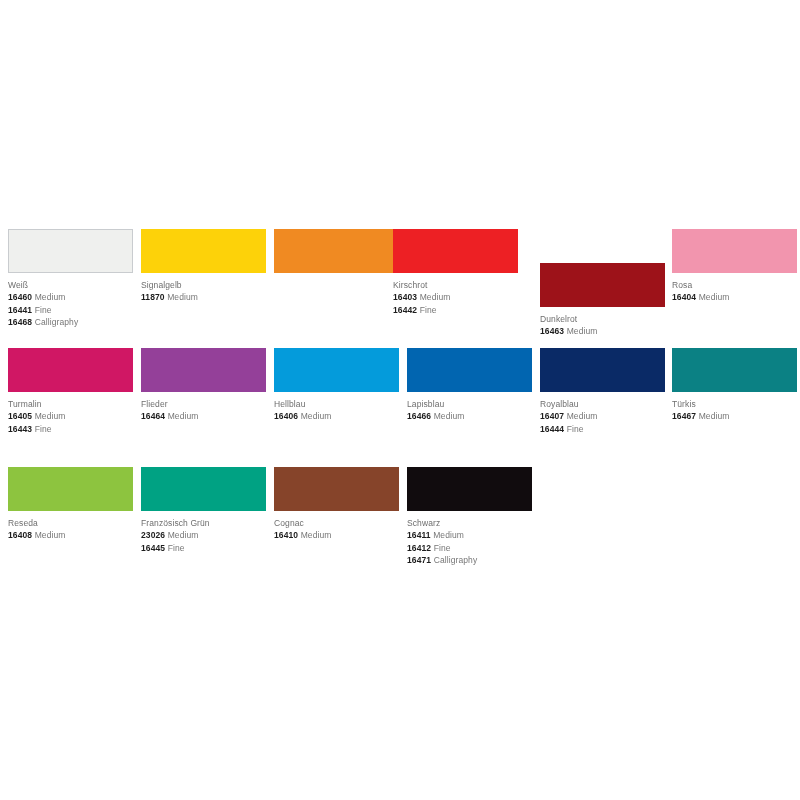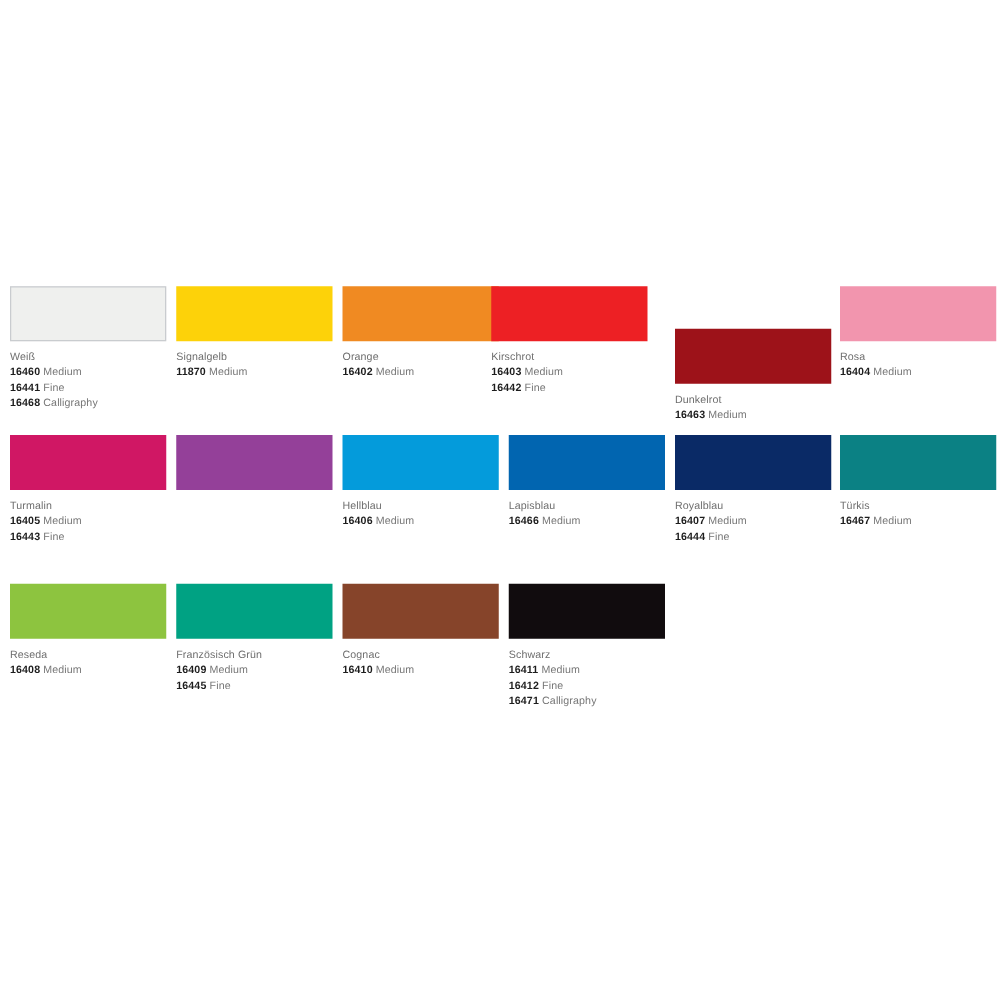--- a/index.html
+++ b/index.html
@@ -92,24 +92,20 @@
       </div>
       <div class="swatch-cell" style="left: 141px;">
         <div class="swatch-chip" style="width: 125px; height: 44px; background: rgb(253, 210, 9);"></div>
         <div class="swatch-labels">
           <div class="color-name">Signalgelb</div>
           <div class="product-line"><span class="product-code">11870</span><span class="product-variant">Medium</span></div>
         </div>
       </div>
       <div class="swatch-cell" style="left: 274px;">
         <div class="swatch-chip" style="width: 125px; height: 44px; background: rgb(240, 138, 34);"></div>
-        <div class="swatch-labels">
-          <div class="color-name">Orange</div>
-          <div class="product-line"><span class="product-code">16402</span><span class="product-variant">Medium</span></div>
-        </div>
       </div>
       <div class="swatch-cell" style="left: 393px;">
         <div class="swatch-chip" style="width: 125px; height: 44px; background: rgb(237, 32, 36);"></div>
         <div class="swatch-labels">
           <div class="color-name">Kirschrot</div>
           <div class="product-line"><span class="product-code">16403</span><span class="product-variant">Medium</span></div>
           <div class="product-line"><span class="product-code">16442</span><span class="product-variant">Fine</span></div>
         </div>
       </div>
       <div class="swatch-cell" style="left: 540px; margin-top: 34px;">
@@ -131,20 +127,24 @@
       <div class="swatch-cell" style="left: 8px;">
         <div class="swatch-chip" style="width: 125px; height: 44px; background: rgb(208, 23, 100);"></div>
         <div class="swatch-labels">
           <div class="color-name">Turmalin</div>
           <div class="product-line"><span class="product-code">16405</span><span class="product-variant">Medium</span></div>
           <div class="product-line"><span class="product-code">16443</span><span class="product-variant">Fine</span></div>
         </div>
       </div>
       <div class="swatch-cell" style="left: 141px;">
         <div class="swatch-chip" style="width: 125px; height: 44px; background: rgb(148, 64, 153);"></div>
+        <div class="swatch-labels">
+          <div class="color-name">Flieder</div>
+          <div class="product-line"><span class="product-code">16464</span><span class="product-variant">Medium</span></div>
+        </div>
       </div>
       <div class="swatch-cell" style="left: 274px;">
         <div class="swatch-chip" style="width: 125px; height: 44px; background: rgb(4, 155, 219);"></div>
         <div class="swatch-labels">
           <div class="color-name">Hellblau</div>
           <div class="product-line"><span class="product-code">16406</span><span class="product-variant">Medium</span></div>
         </div>
       </div>
       <div class="swatch-cell" style="left: 407px;">
         <div class="swatch-chip" style="width: 125px; height: 44px; background: rgb(1, 101, 176);"></div>
@@ -174,21 +174,21 @@
         <div class="swatch-chip" style="width: 125px; height: 44px; background: rgb(141, 196, 63);"></div>
         <div class="swatch-labels">
           <div class="color-name">Reseda</div>
           <div class="product-line"><span class="product-code">16408</span><span class="product-variant">Medium</span></div>
         </div>
       </div>
       <div class="swatch-cell" style="left: 141px;">
         <div class="swatch-chip" style="width: 125px; height: 44px; background: rgb(0, 162, 131);"></div>
         <div class="swatch-labels">
           <div class="color-name">Französisch Grün</div>
-          <div class="product-line"><span class="product-code">16409</span><span class="product-variant">Medium</span></div>
+          <div class="product-line"><span class="product-code">23026</span><span class="product-variant">Medium</span></div>
           <div class="product-line"><span class="product-code">16445</span><span class="product-variant">Fine</span></div>
         </div>
       </div>
       <div class="swatch-cell" style="left: 274px;">
         <div class="swatch-chip" style="width: 125px; height: 44px; background: rgb(134, 68, 42);"></div>
         <div class="swatch-labels">
           <div class="color-name">Cognac</div>
           <div class="product-line"><span class="product-code">16410</span><span class="product-variant">Medium</span></div>
         </div>
       </div>

